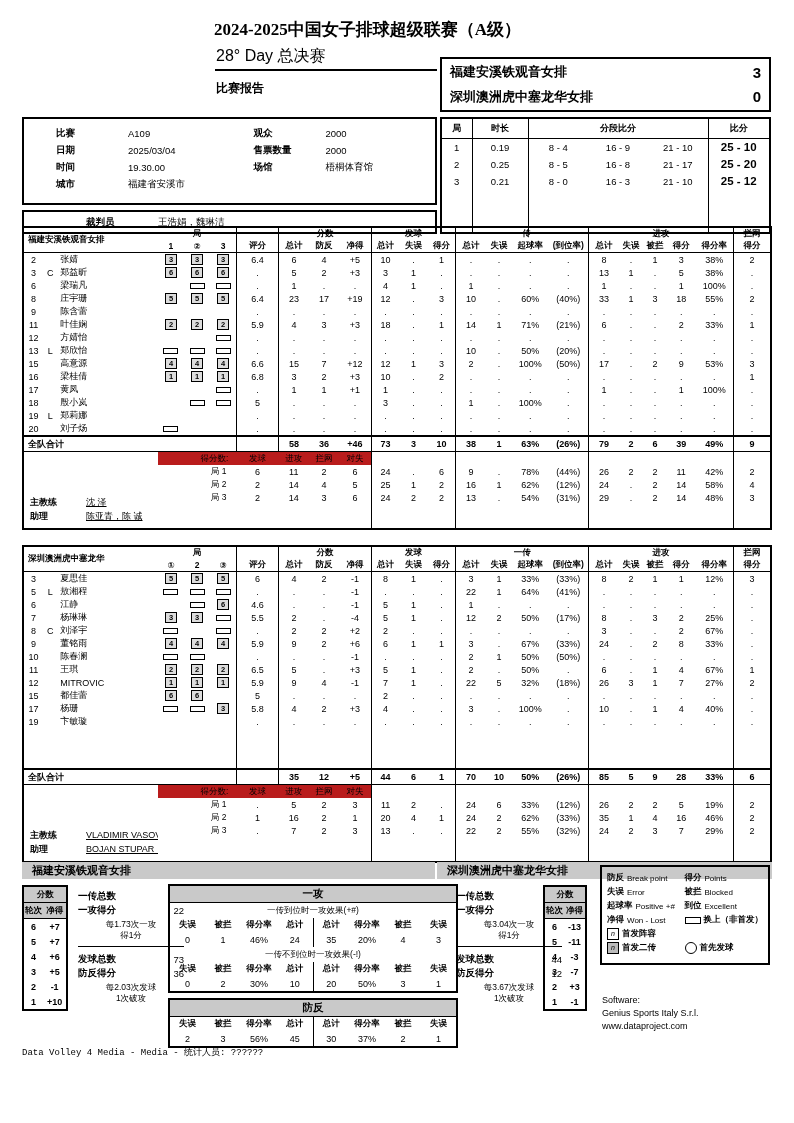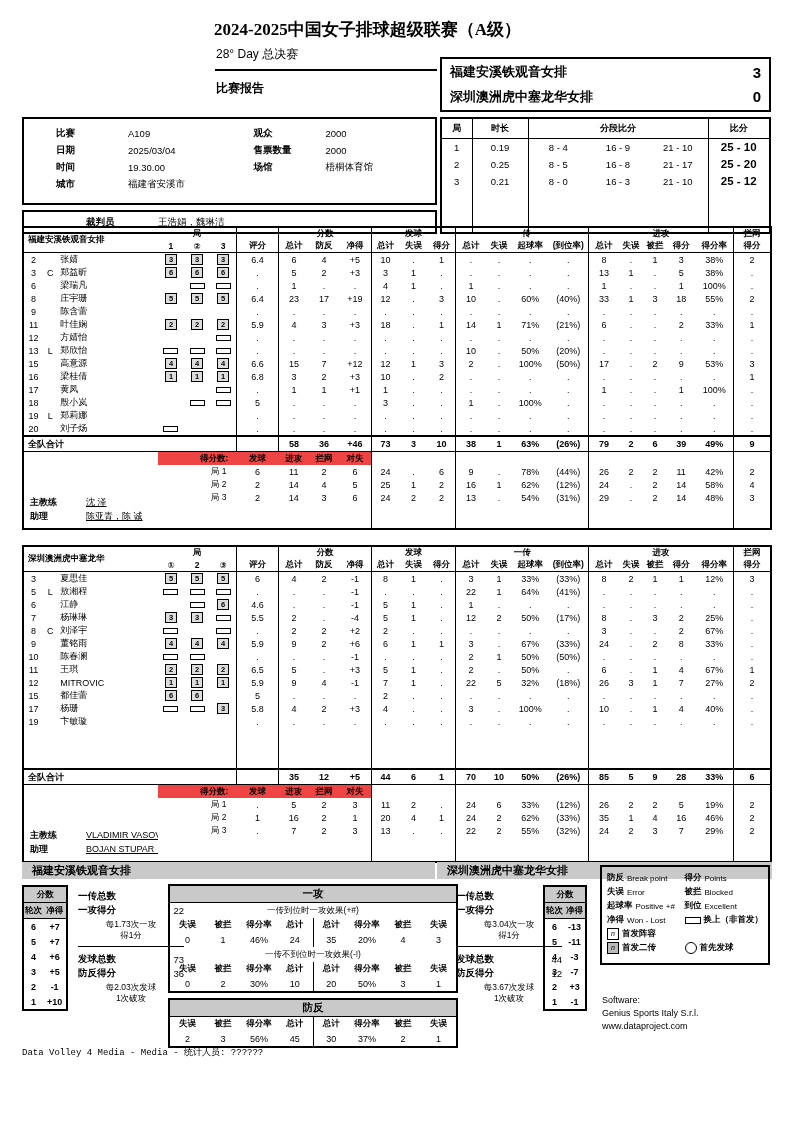--- a/index.html
+++ b/index.html
@@ -1,21 +1,21 @@
 <!DOCTYPE html>
 <html><head>
 <meta charset="utf-8">
 <style>
   html,body{margin:0;padding:0;background:#888;}
   .page{position:relative;width:794px;height:1123px;background:#fff;
         font-family:"Liberation Sans","DejaVu Sans",sans-serif;color:#000;overflow:hidden;}
   
   .title{position:absolute;left:214px;top:18px;font-size:17px;font-weight:bold;
          font-family:"Liberation Serif","DejaVu Serif",serif;}
-  .subtitle{position:absolute;left:216px;top:46px;font-size:12px;}
+  .subtitle{position:absolute;left:216px;top:46px;font-size:16px;}
   .rule{position:absolute;left:215px;top:69px;width:222px;border-top:2px solid #000;}
   .report-label{position:absolute;left:216px;top:80px;font-size:12px;font-weight:bold;}
   .scorebox{position:absolute;left:440px;top:57px;width:331px;height:55px;border:2px solid #000;
             box-sizing:border-box;display:flex;flex-direction:column;justify-content:space-around;padding:1px 8px;}
   .scrow{display:flex;justify-content:space-between;align-items:center;}
   .steam{font-weight:bold;font-size:13px;}
   .sscore{font-weight:bold;font-size:15px;}
   
   .infobox{position:absolute;left:22px;top:117px;width:415px;height:88px;border:2px solid #000;
            box-sizing:border-box;padding:6px 8px;display:flex;}
@@ -39,21 +39,21 @@
   .stat th,.stat td{padding:0;text-align:center;height:13px;overflow:hidden;white-space:nowrap;}
   .stat th{font-weight:bold;font-size:8.5px;}
   .hr1 th{height:11px;}
   .hr2 th{height:12px;border-bottom:1.5px solid #000;}
   .tname{text-align:left !important;font-size:13px;padding-left:4px !important;border-bottom:1.5px solid #000;}
   .gl{border-left:1px solid #000;}
   .pname{text-align:left !important;padding-left:3px !important;margin-left:20px;}
   .tiny{font-size:7.5px;}
   .totrow td{border-top:2px solid #000;border-bottom:1.5px solid #000;font-weight:bold;height:14px;}
   .tl{text-align:left !important;padding-left:4px !important;}
-  .gray{background:#ef4444;font-weight:bold;font-size:8.5px;}
+  .gray{background:#b91c1c;font-weight:normal;font-size:8.5px;}
   .bdl{text-align:right !important;padding-right:8px !important;}
   .setlbl{text-align:right !important;padding-right:10px !important;font-size:8.5px;}
   .coachcell{vertical-align:bottom;text-align:left !important;padding:2px 4px 4px 6px !important;}
   .crow{height:14px;}
   .clabel{display:inline-block;width:56px;font-weight:bold;font-size:9px;}
   .cname{font-size:9px;text-decoration:underline;}
   .ffill td{height:24px;}
   .bigfill td{height:40px;}
   .nbox{display:inline-block;min-width:8px;height:9px;line-height:9px;border:1px solid #000;background:#ddd;
         font-size:7.5px;font-weight:bold;text-align:center;padding:0 1px;margin:0 2px;}

